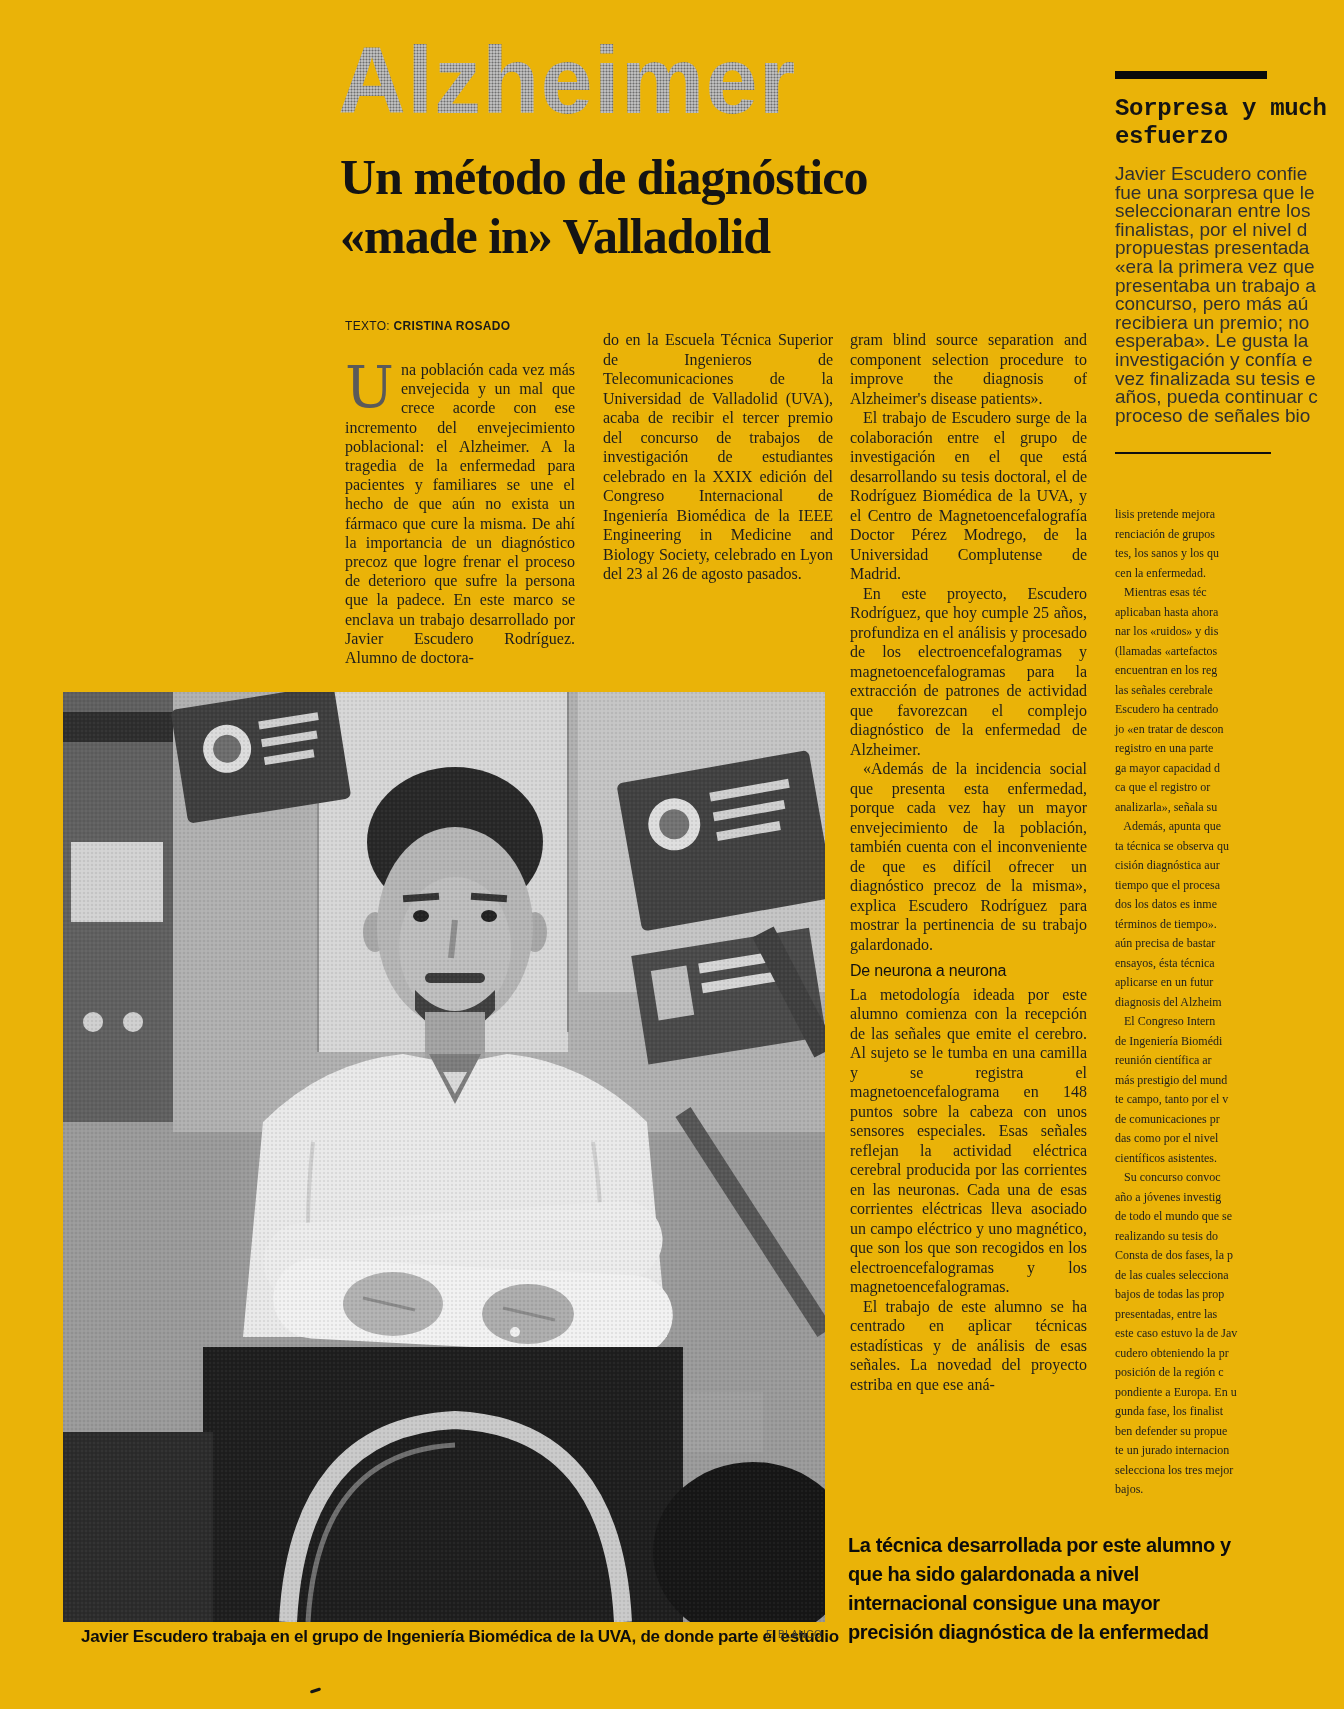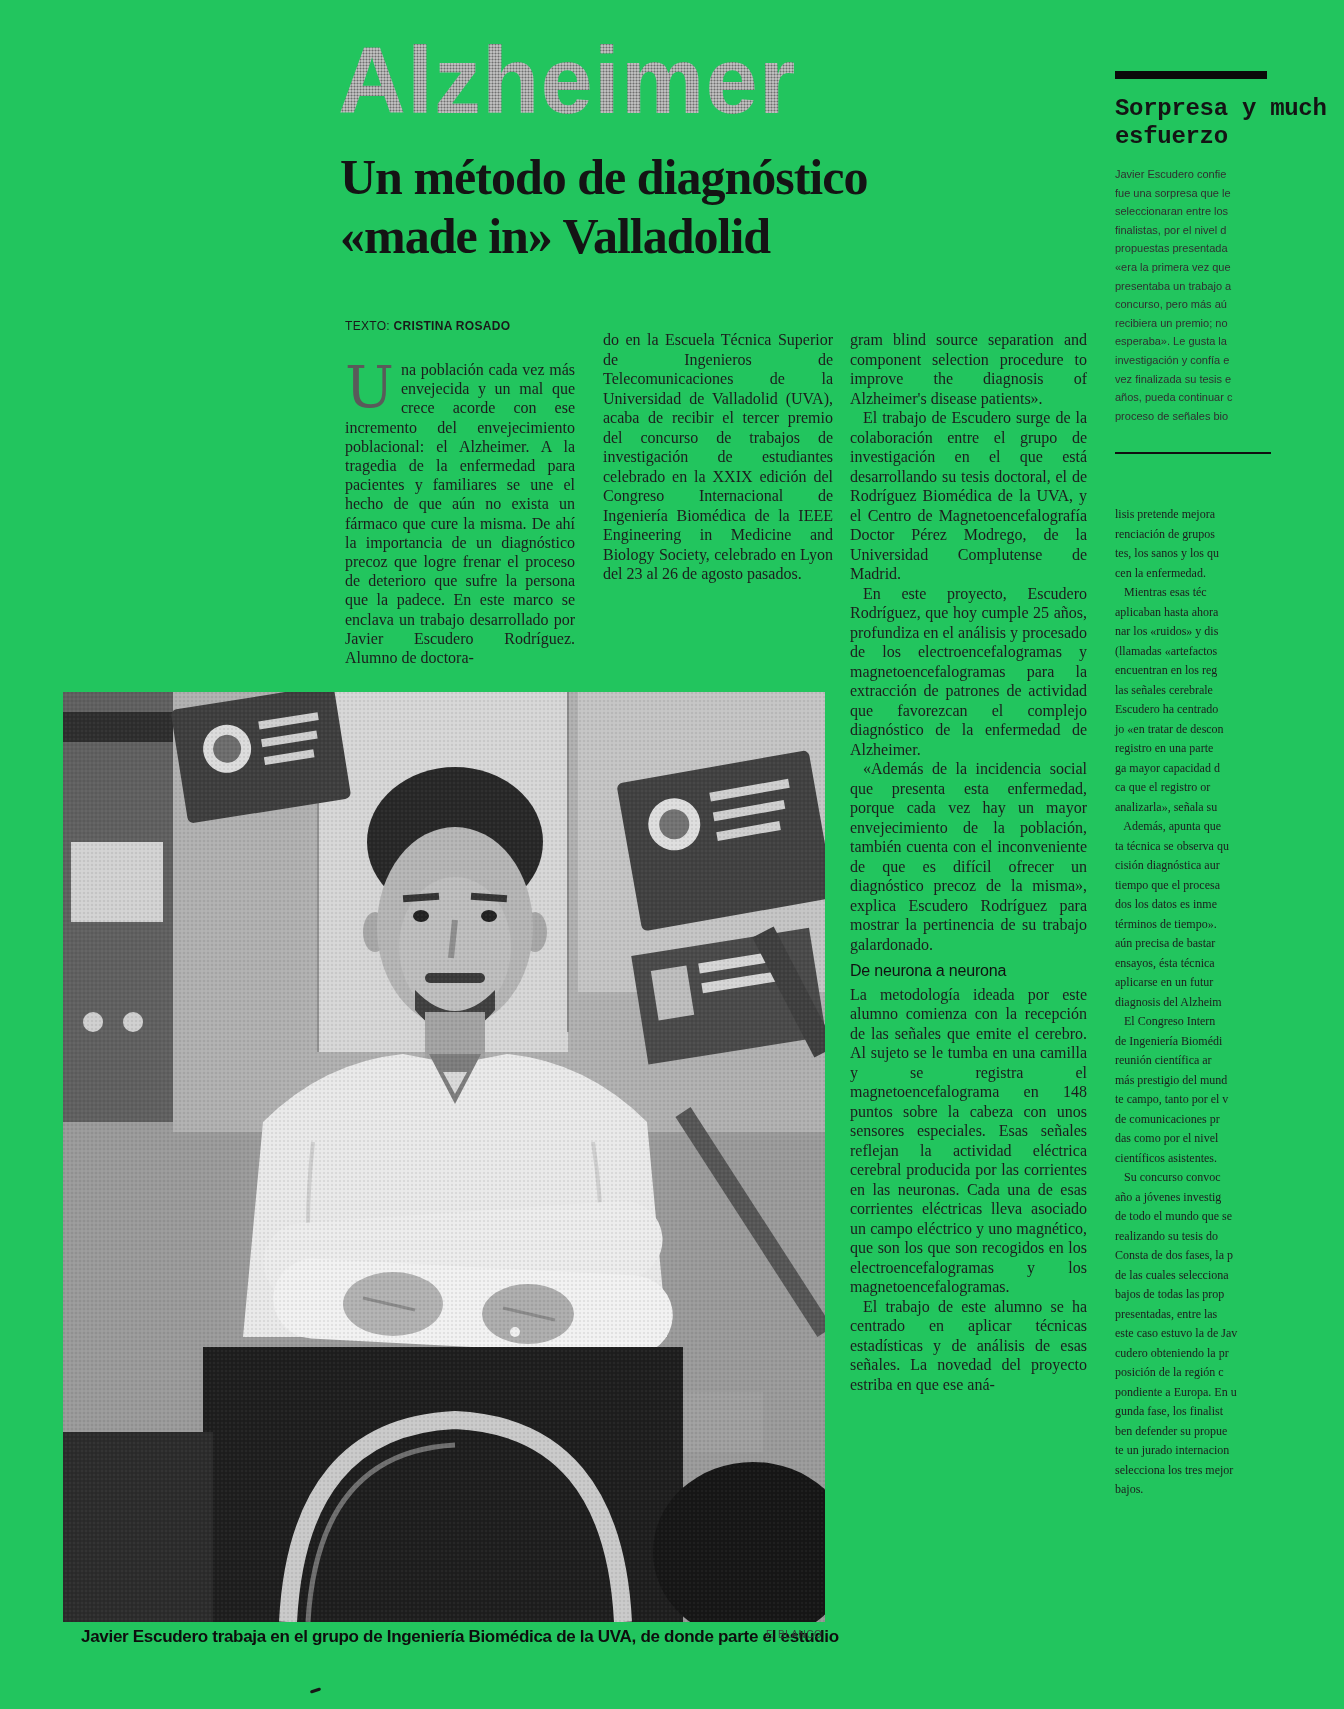--- a/index.html
+++ b/index.html
@@ -1,16 +1,16 @@
 <!DOCTYPE html>
 <html lang="es"><head>
 <meta charset="utf-8">
 <style>
   html,body{margin:0;padding:0;background:#e9e9e7;}
-  .page{position:relative;width:1344px;height:1709px;background:#22c55e;overflow:hidden;
+  .page{position:relative;width:1344px;height:1709px;background:#eab308;overflow:hidden;
         font-family:"Liberation Serif",serif;color:#1d1d1d;}
   .abs{position:absolute;}
 
   
   .kicker{left:338px;top:34px;font-family:"Liberation Sans",sans-serif;font-weight:bold;
           font-size:94px;line-height:1;letter-spacing:1px;color:#9a9a9a;white-space:nowrap;}
   @supports ((-webkit-background-clip:text) or (background-clip:text)){
     .kicker{background-image:radial-gradient(#6e6e6e 0.8px,#bdbdbd 1.15px);background-size:3px 3px;
             -webkit-background-clip:text;background-clip:text;color:transparent;}
   }
@@ -38,21 +38,21 @@
            letter-spacing:-0.2px;margin:7px 0 4px;color:#111;}
 
   
   .col4{left:1115px;top:505px;font-size:12px;line-height:19.5px;}
   .col4 .ln{white-space:pre;}
 
   
   .sidebar-bar{left:1115px;top:71px;width:152px;height:8px;background:#0a0a0a;}
   .sidebar-title{left:1115px;top:95px;font-family:Liberation Mono, monospace;font-weight:bold;
                  font-size:24px;line-height:28px;letter-spacing:-0.3px;color:#141414;white-space:nowrap;}
-  .sidebar-body{left:1115px;top:165px;font-family:"Liberation Sans",sans-serif;font-size:11px;
+  .sidebar-body{left:1115px;top:165px;font-family:"Liberation Sans",sans-serif;font-size:19px;
                 line-height:18.6px;color:#303030;}
   .sidebar-body .ln{white-space:pre;}
   .sidebar-rule{left:1115px;top:452px;width:156px;height:2px;background:#101010;}
 
   
   .photo{left:63px;top:692px;width:762px;height:930px;background:#9a9a9a;overflow:hidden;}
   .photo svg{display:block;}
 
   
   .caption{left:70px;top:1627px;font-family:"Liberation Sans",sans-serif;font-weight:bold;
@@ -262,16 +262,23 @@
       <rect x="0" y="740" width="150" height="190" fill="#2c2c2c"></rect>
       <ellipse cx="690" cy="860" rx="100" ry="90" fill="#161616"></ellipse>
       <rect x="620" y="700" width="80" height="60" fill="#9f9f9f"></rect>
       <rect width="762" height="930" fill="url(#ht)"></rect>
     </svg>
   </div>
 
   <div class="abs caption">Javier Escudero trabaja en el grupo de Ingeniería Biomédica de la UVA, de donde parte el estudio</div>
   <div class="abs credit">F. BLANCO</div>
 
+  <div class="abs pullquote">
+
+  <div class="ln">La técnica desarrollada por este alumno y</div>
+      <div class="ln">que ha sido galardonada a nivel</div>
+      <div class="ln">internacional consigue una mayor</div>
+      <div class="ln">precisión diagnóstica de la enfermedad</div>
+    </div>
 
   <div class="abs scan-mark"></div>
 
 </div>
 
 </body></html>

